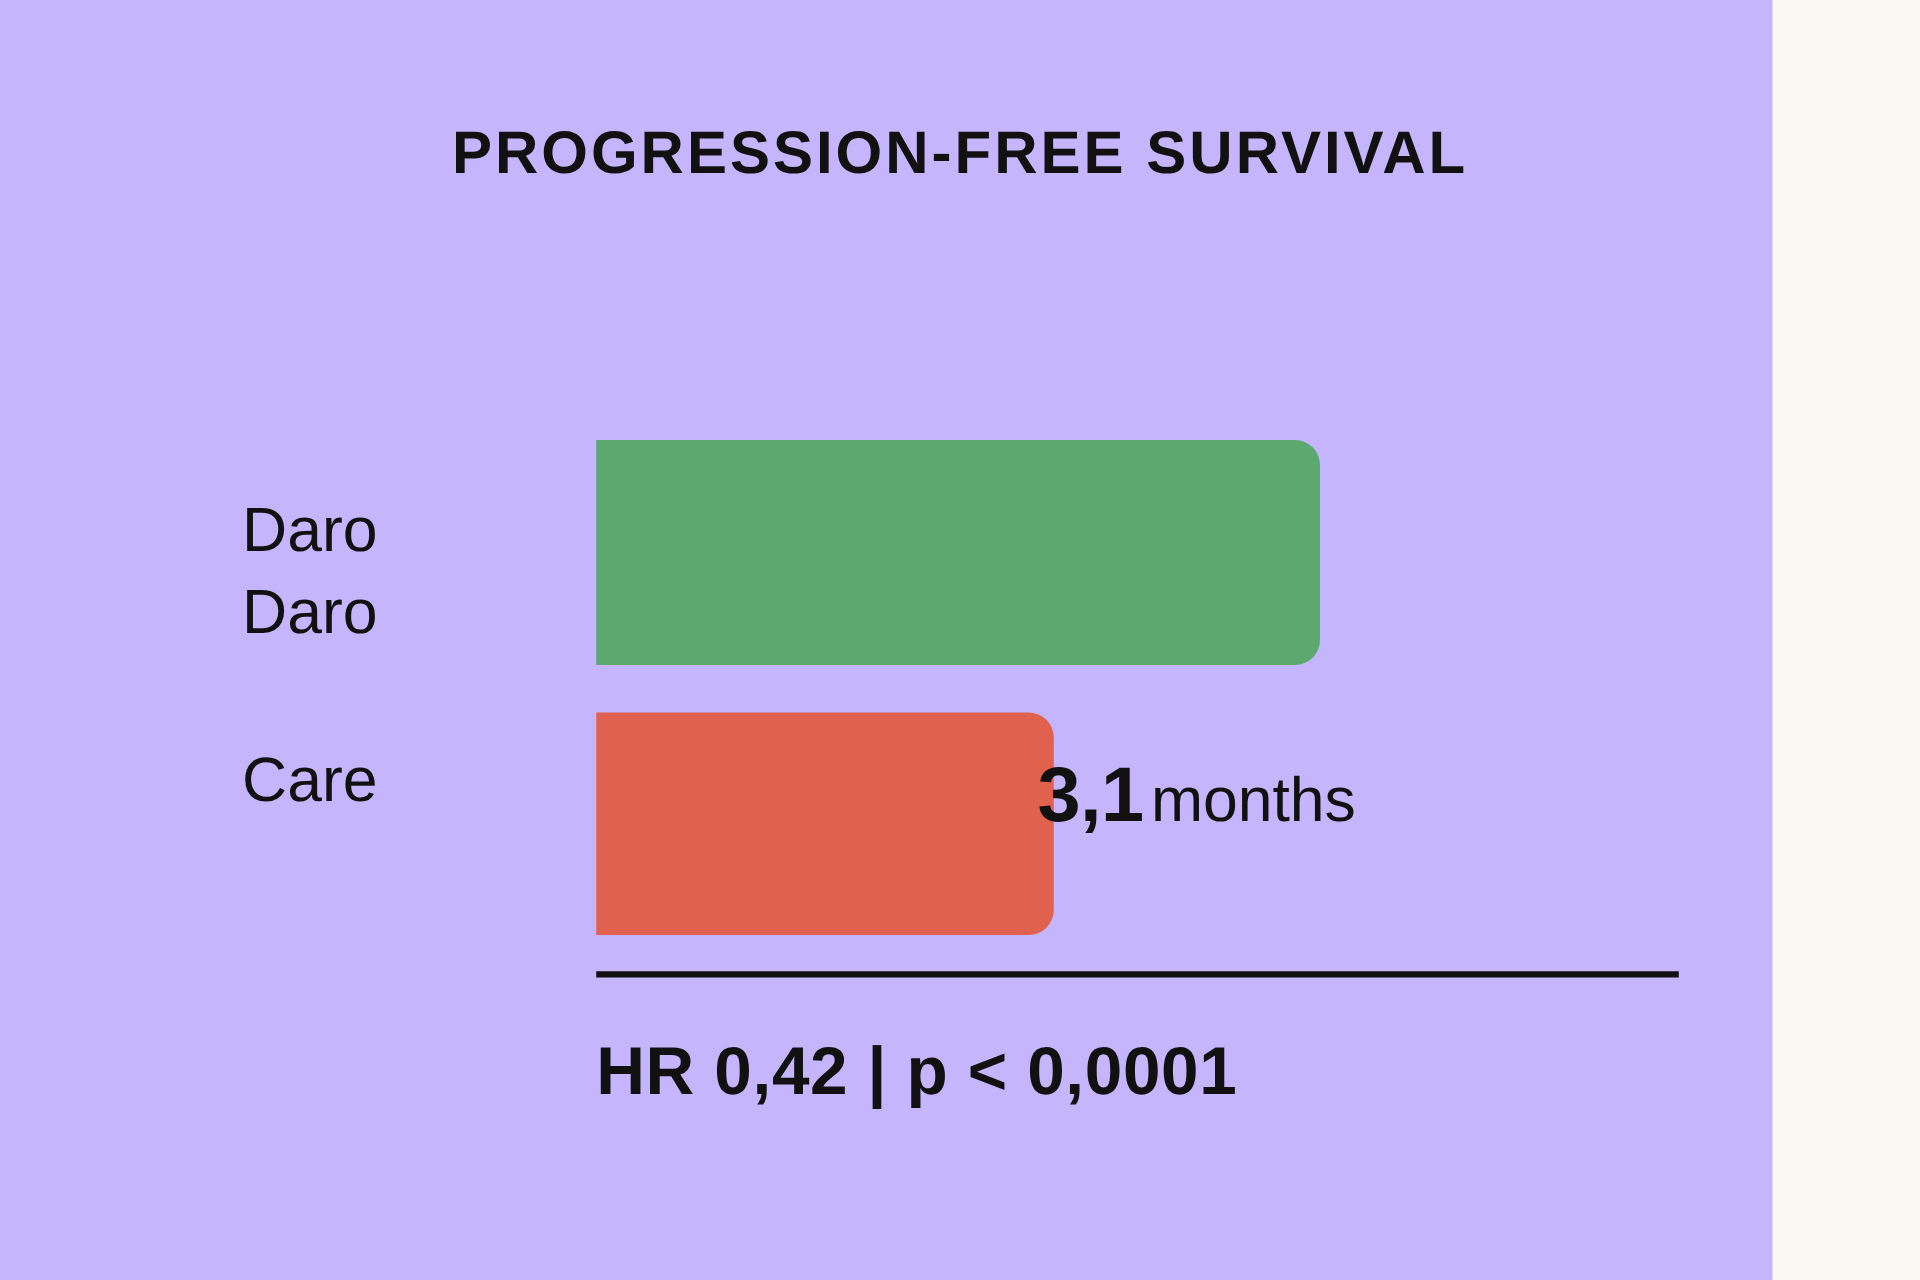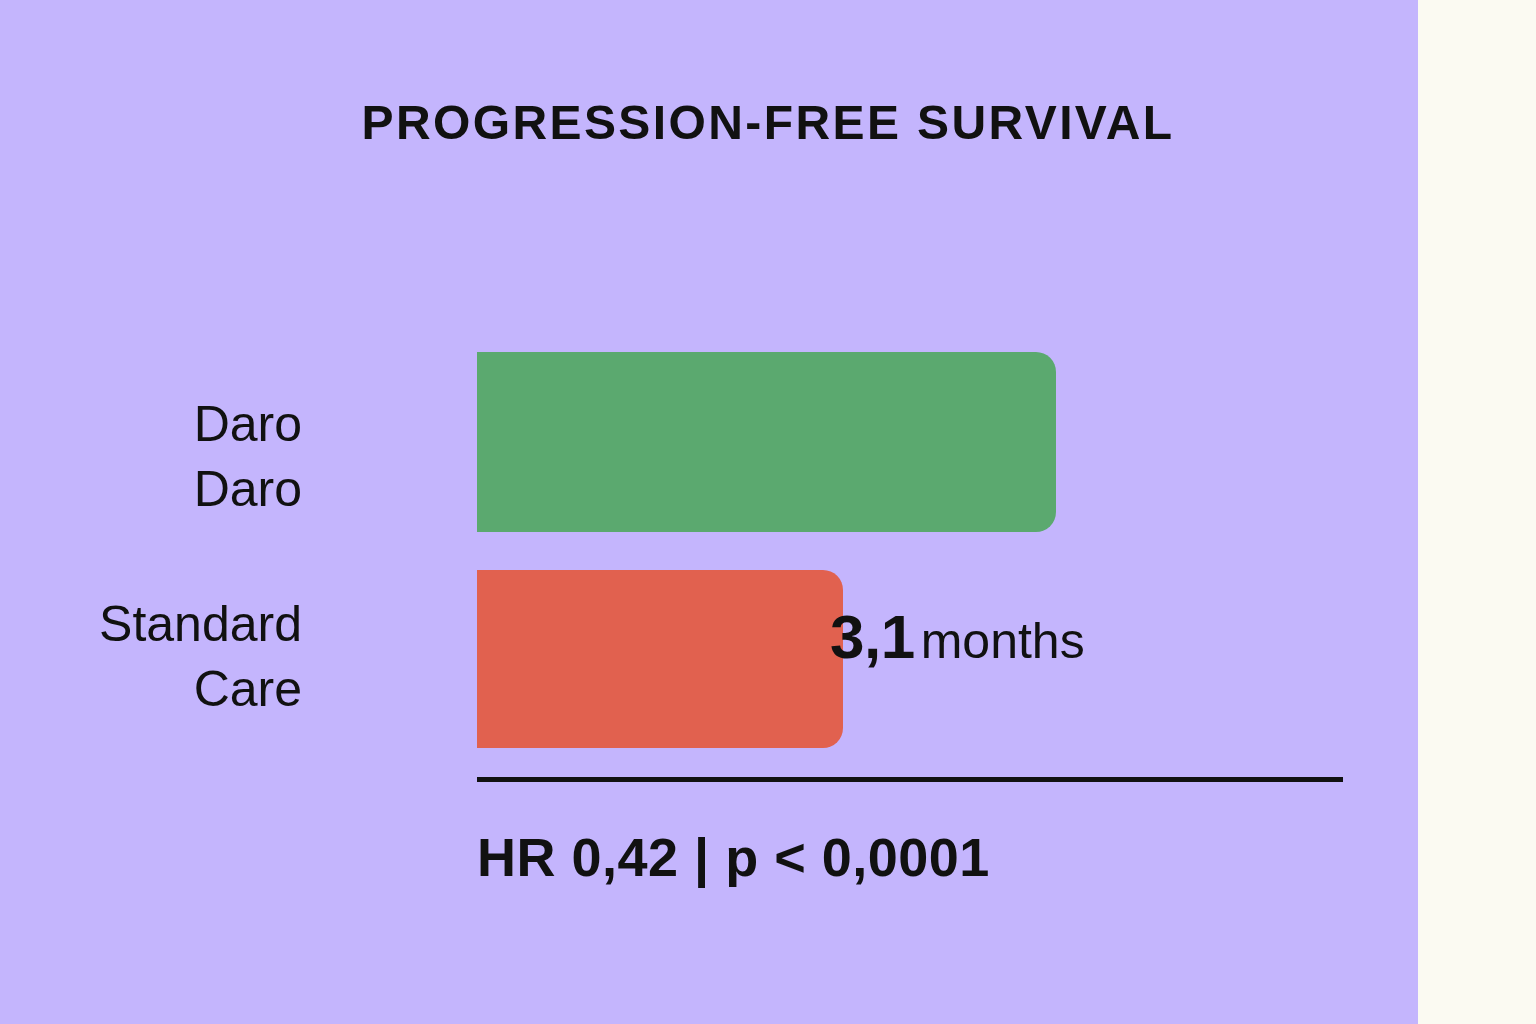--- a/index.html
+++ b/index.html
@@ -131,21 +131,20 @@
 
 
   <div class="cat-label cat-green">
     <span class="l1">Daro</span>
     <span class="l2">Daro</span>
   </div>
 
   <div class="bar bar-green"></div>
 
   <div class="cat-label cat-red">
-    <span class="l1">Standard</span>
     <span class="l2">Care</span>
   </div>
 
   <div class="bar bar-red"></div>
 
   <div class="value-annotation value-red">
     <span class="num">3,1</span><span class="unit">months</span>
   </div>
 
   <div class="baseline"></div>

